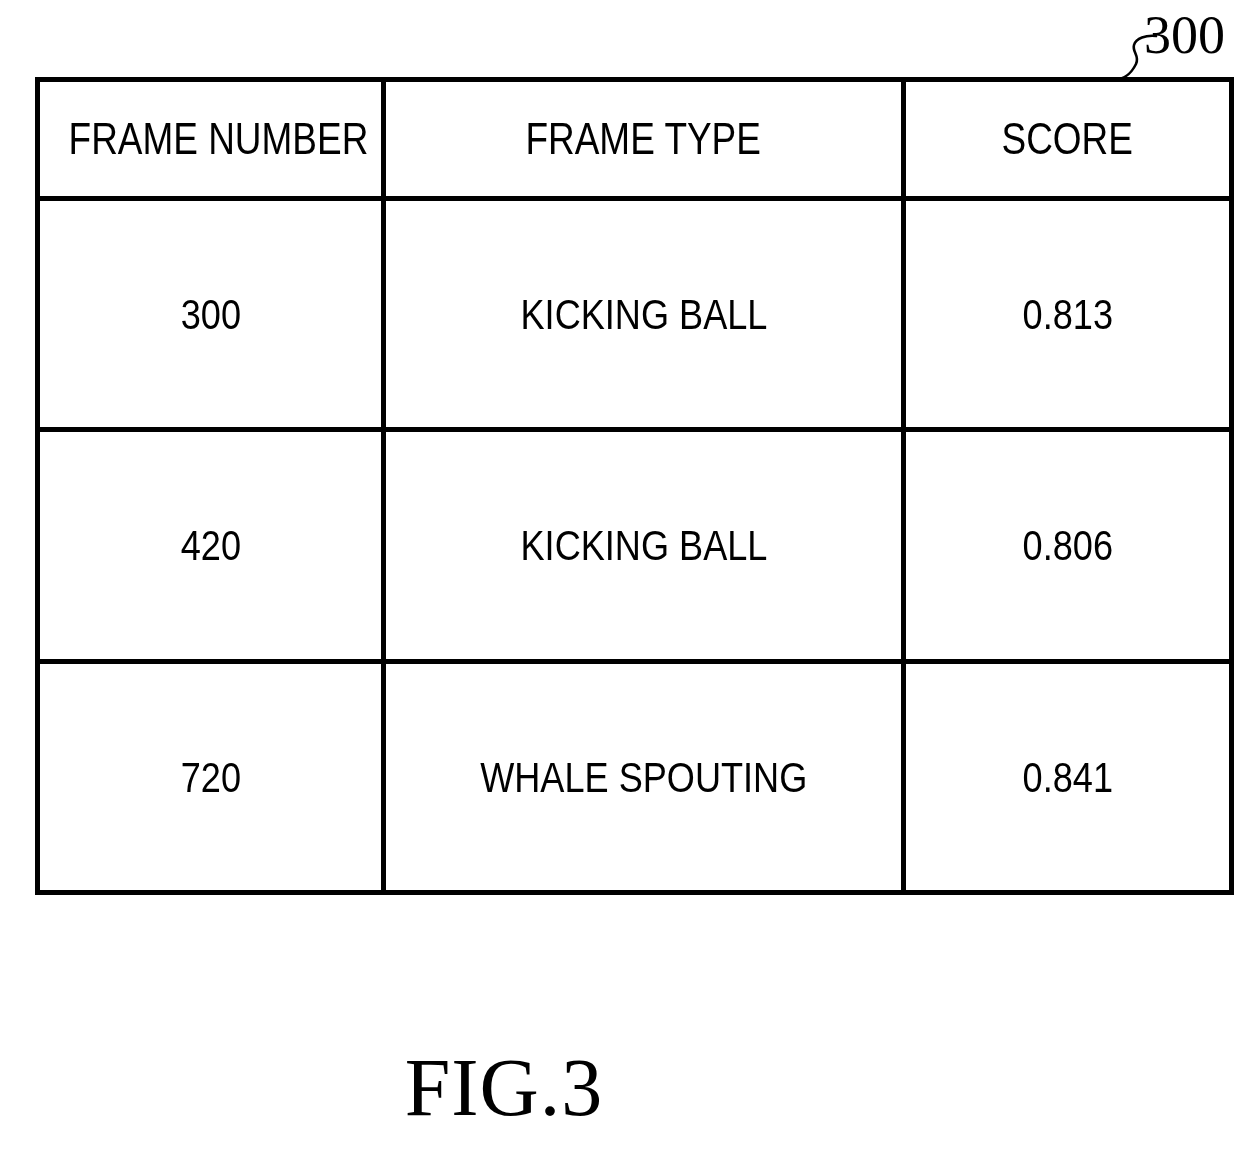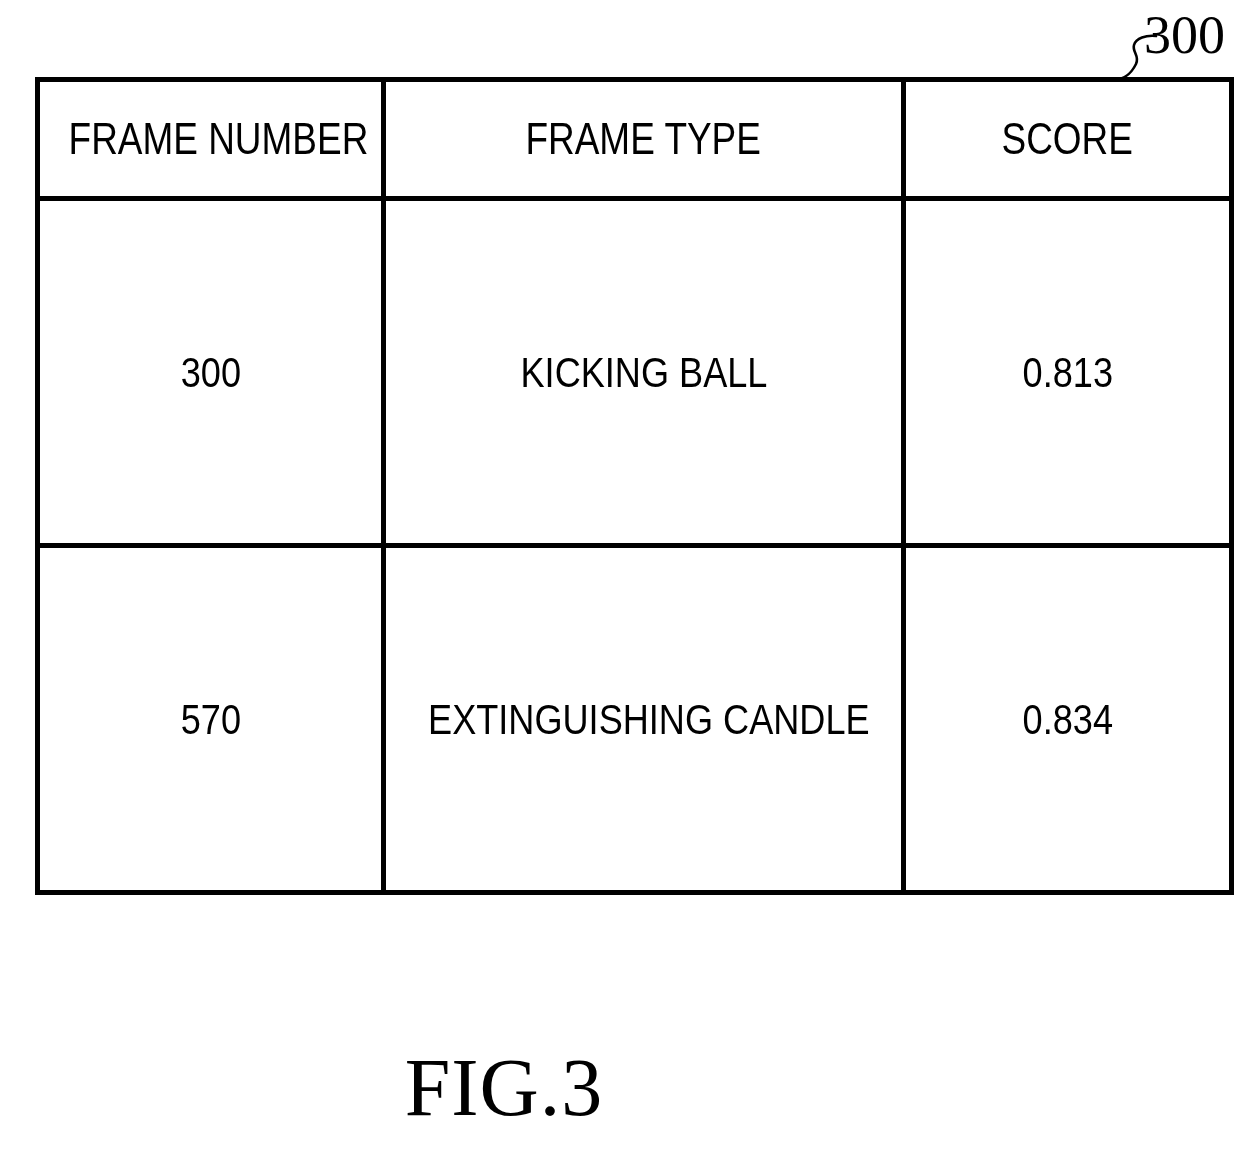--- a/index.html
+++ b/index.html
@@ -127,25 +127,36 @@
       </td>
       <td>
         <span class="cell-text">KICKING BALL</span>
       </td>
       <td>
         <span class="cell-text">0.813</span>
       </td>
     </tr>
     <tr>
       <td>
-        <span class="cell-text">570</span>
+        <span class="cell-text">420</span>
       </td>
       <td>
-        <span class="cell-text">EXTINGUISHING CANDLE</span>
+        <span class="cell-text">KICKING BALL</span>
       </td>
       <td>
-        <span class="cell-text">0.834</span>
+        <span class="cell-text">0.806</span>
+      </td>
+    </tr>
+    <tr>
+      <td>
+        <span class="cell-text">720</span>
+      </td>
+      <td>
+        <span class="cell-text">WHALE SPOUTING</span>
+      </td>
+      <td>
+        <span class="cell-text">0.841</span>
       </td>
     </tr>
   </tbody>
 </table>
 
 <div id="figure-caption">FIG.3</div>
 
 </body></html>

